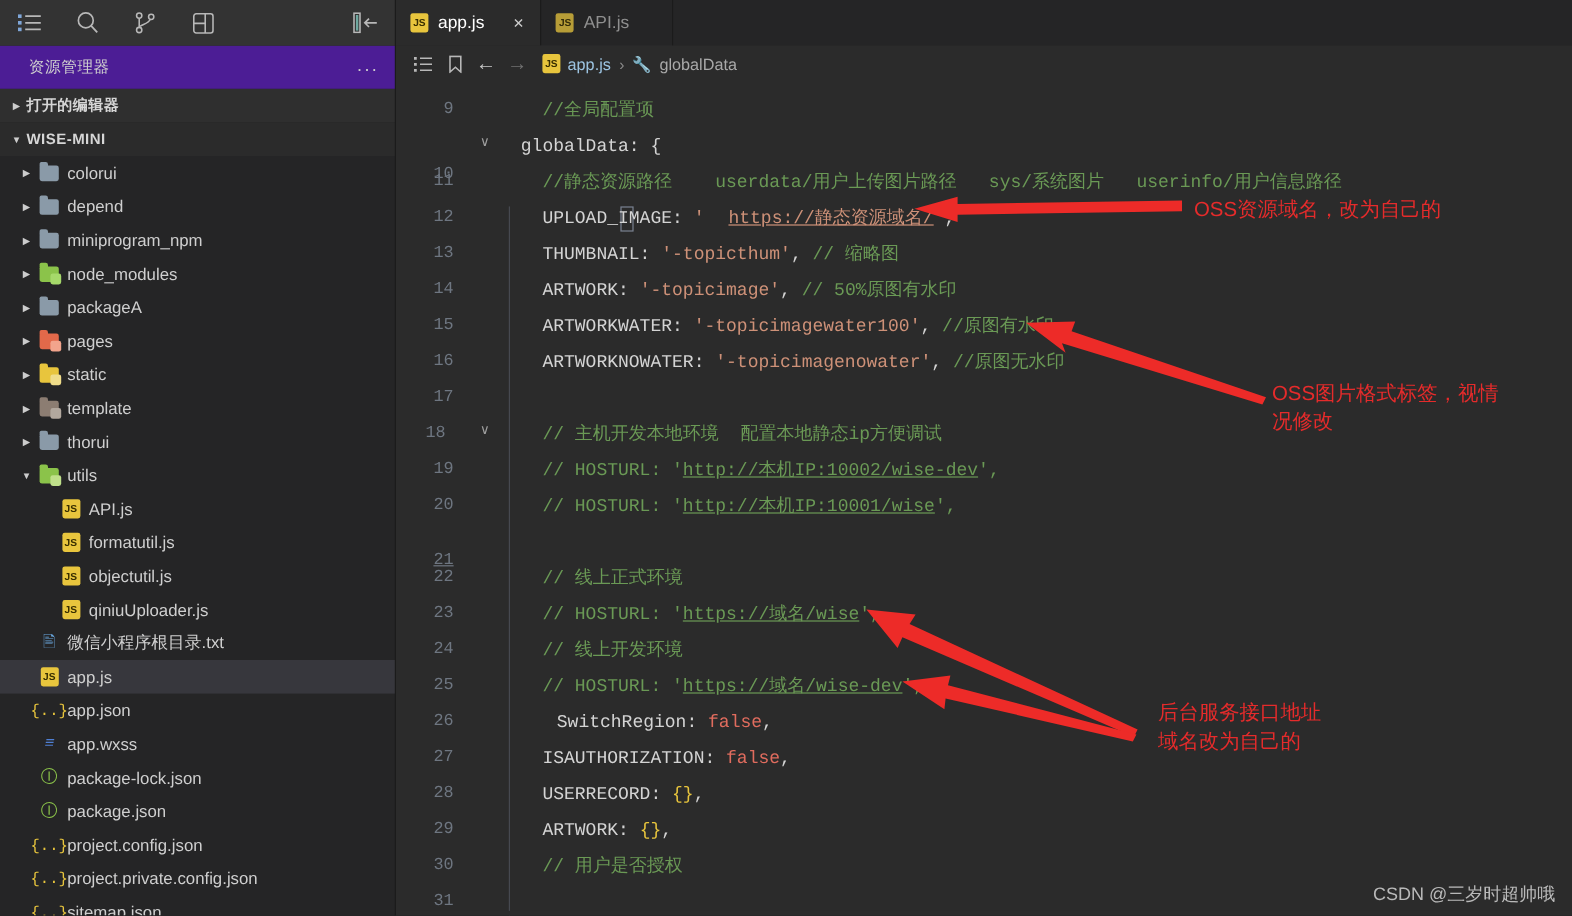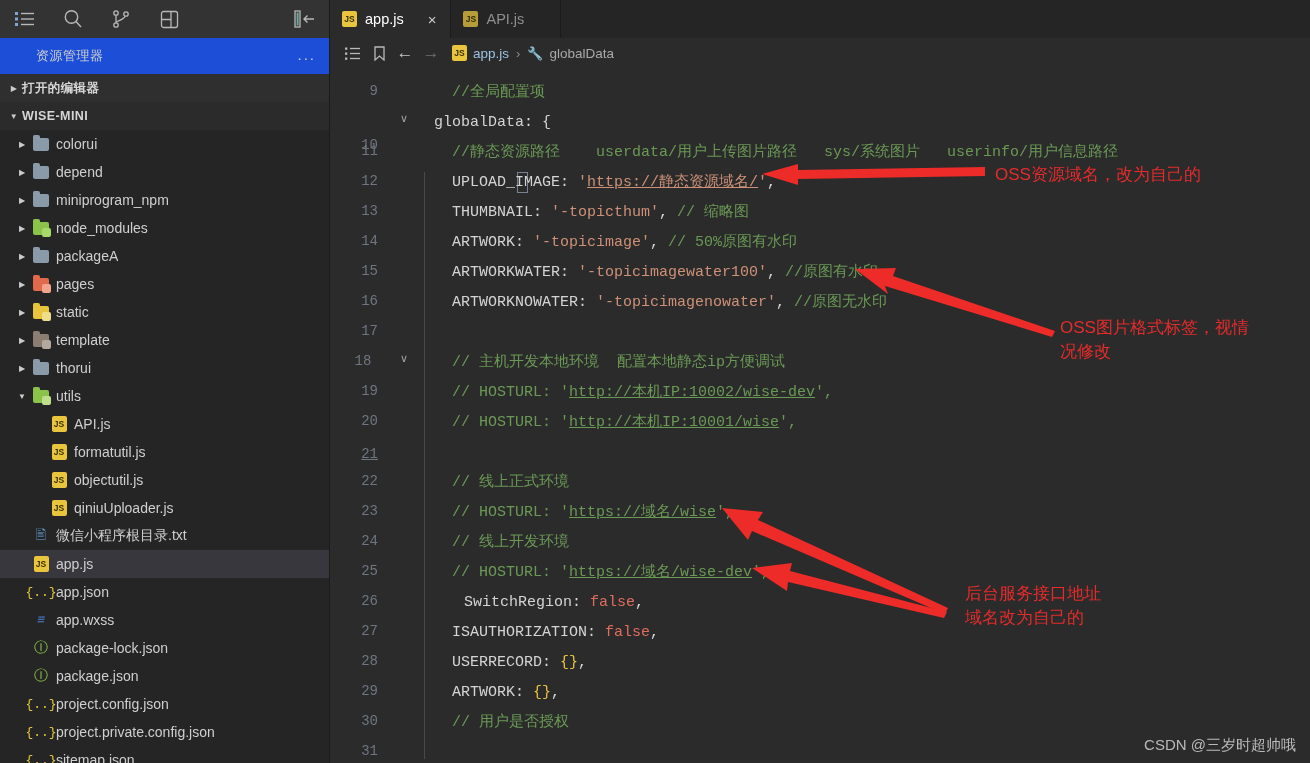--- a/index.html
+++ b/index.html
@@ -17,21 +17,21 @@
   .activity-bar {
     height: 38px; background: #333333; display: flex; align-items: center;
     padding: 0 14px; gap: 26px; position: relative;
   }
   .act-icon { width: 22px; height: 22px; color: #b3b3b3; display: flex; align-items: center; justify-content: center; cursor: pointer; }
   .act-icon svg { display: block; }
   .act-spacer { flex: 1; }
 
   .panel-title-row {
     height: 36px; display: flex; align-items: center; justify-content: space-between;
-    padding: 0 14px 0 36px; background: #1d4ed8;
+    padding: 0 14px 0 24px; background: #4c1d95;
   }
   .panel-title { font-size: 13px; color: #cfcfcf; letter-spacing: .5px; }
   .ellipsis-btn { color: #cfcfcf; font-size: 15px; letter-spacing: 2px; cursor: pointer; line-height: 1; padding-bottom: 4px;}
 
   .tree { flex: 1; overflow: hidden; font-size: 13.5px; }
   .row {
     height: 28px; display: flex; align-items: center; color: #cccccc;
     padding-left: 6px; white-space: nowrap; cursor: pointer; position: relative;
   }
   .row.section { background: #2b2b2b; font-weight: bold; font-size: 12.5px; letter-spacing: .4px; }
@@ -91,21 +91,21 @@
   .code { position: relative; flex: 1; }
   .cline {
     position: absolute; left: 0; white-space: pre; font-size: 15px; line-height: 20px;
     font-family: "Liberation Mono","DejaVu Sans Mono",monospace;
   }
   .c-com { color: #6A9955; }
   .c-str { color: #ce9178; }
   .c-plain { color: #d4d4d4; }
   .c-bool { color: #e06c5e; }
   .c-brace { color: #e8c53d; }
-  .c-link { color: #ce9178; text-decoration: underline; }
+  .c-link { color: #ce9178; text-decoration: underline; margin-left: 20px; }
   .c-comlink { color: #6A9955; text-decoration: underline; }
 
   .guide { position: absolute; width: 1px; background: #5c6370; opacity: .55; }
   .cursor-box { position: absolute; border: 1px solid #7a8292; }
 
   
   .anno { position: absolute; color: #e52b2b; font-size: 17px; line-height: 24px; white-space: pre; font-family: "Liberation Sans","DejaVu Sans",sans-serif; }
   .arrow-svg { position: absolute; left: 0; top: 0; width: 1310px; height: 763px; pointer-events: none; }
 
   .watermark { position: absolute; right: 14px; bottom: 8px; color: #b9b9b9; font-size: 15px; }
@@ -409,21 +409,21 @@
           <div class="lnum" style="top: 105px;">12</div>
           <div class="lnum" style="top: 135px;">13</div>
           <div class="lnum" style="top: 165px;">14</div>
           <div class="lnum" style="top: 195px;">15</div>
           <div class="lnum" style="top: 225px;">16</div>
           <div class="lnum" style="top: 255px;">17</div>
           <div class="lnum" style="top: 285px; text-align: center;">18</div>
           <div class="fold" style="top: 284px;">∨</div>
           <div class="lnum" style="top: 315px;">19</div>
           <div class="lnum" style="top: 345px;">20</div>
-          <div class="lnum" style="top: 378px; text-decoration: underline;">21</div>
+          <div class="lnum" style="top: 391px; text-decoration: underline;">21</div>
           <div class="lnum" style="top: 405px;">22</div>
           <div class="lnum" style="top: 435px;">23</div>
           <div class="lnum" style="top: 465px;">24</div>
           <div class="lnum" style="top: 495px;">25</div>
           <div class="lnum" style="top: 525px;">26</div>
           <div class="lnum" style="top: 555px;">27</div>
           <div class="lnum" style="top: 585px;">28</div>
           <div class="lnum" style="top: 615px;">29</div>
           <div class="lnum" style="top: 645px;">30</div>
           <div class="lnum" style="top: 675px;">31</div>

